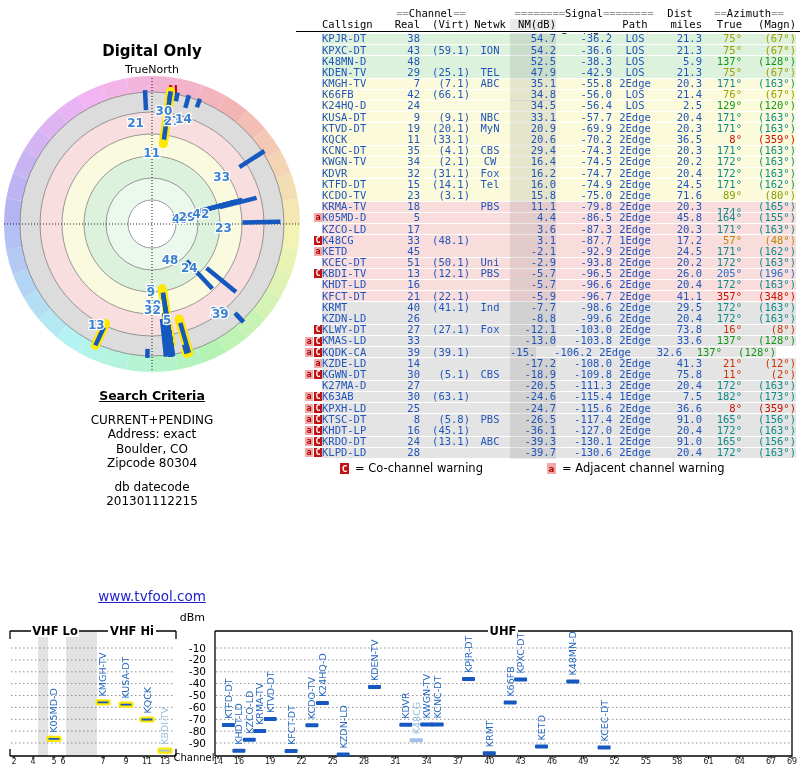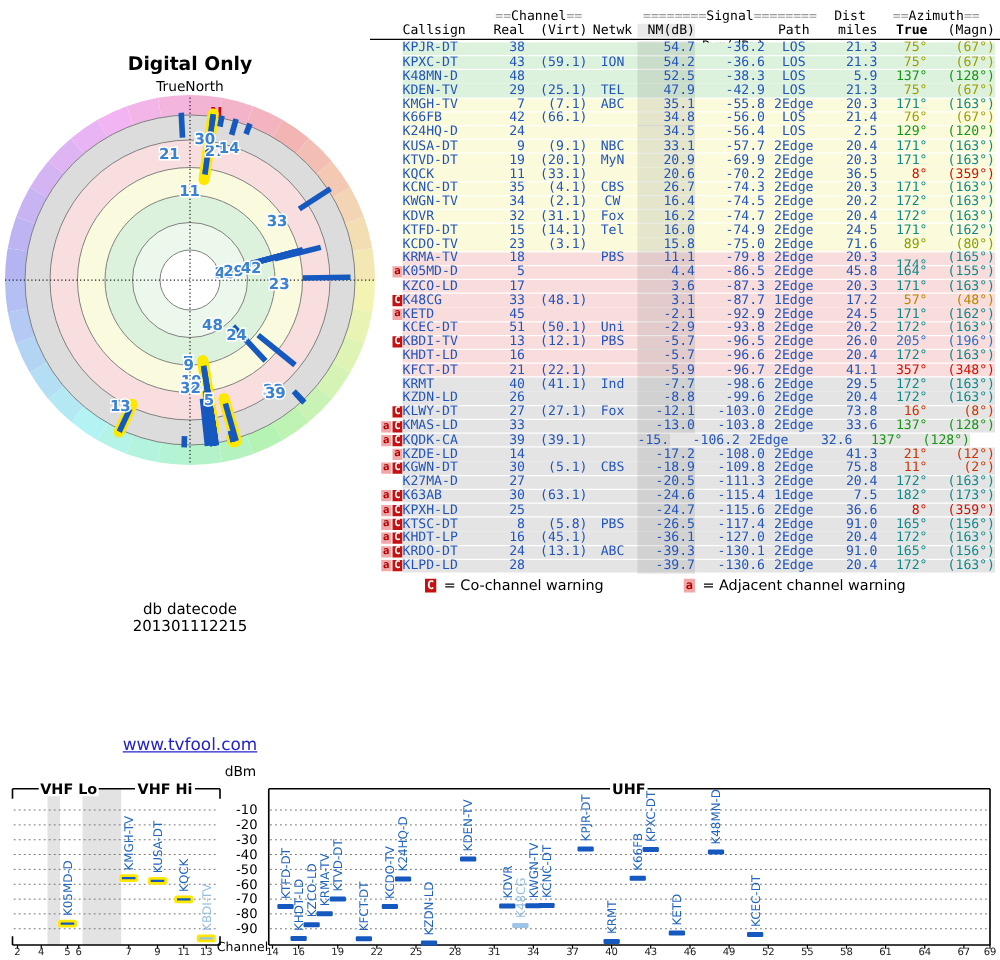--- a/index.html
+++ b/index.html
@@ -158,20 +158,27 @@
       <text x="221.7" y="120.6" text-anchor="middle" font-size="12" font-weight="bold" fill="#3b82d0" stroke="#ffffff" stroke-width="2.4" paint-order="stroke">33</text>
       <text x="96.3" y="268.9" text-anchor="middle" font-size="12" font-weight="bold" fill="#3b82d0" stroke="#ffffff" stroke-width="2.4" paint-order="stroke">13</text>
       <text x="135.5" y="67.1" text-anchor="middle" font-size="12" font-weight="bold" fill="#3b82d0" stroke="#ffffff" stroke-width="2.4" paint-order="stroke">21</text>
       <text x="172.1" y="64.6" text-anchor="middle" font-size="12" font-weight="bold" fill="#3b82d0" stroke="#ffffff" stroke-width="2.4" paint-order="stroke">27</text>
       <text x="218.6" y="256.2" text-anchor="middle" font-size="12" font-weight="bold" fill="#3b82d0" stroke="#ffffff" stroke-width="2.4" paint-order="stroke">33</text>
       <text x="220.3" y="258.0" text-anchor="middle" font-size="12" font-weight="bold" fill="#3b82d0" stroke="#ffffff" stroke-width="2.4" paint-order="stroke">39</text>
       <text x="183.4" y="62.6" text-anchor="middle" font-size="12" font-weight="bold" fill="#3b82d0" stroke="#ffffff" stroke-width="2.4" paint-order="stroke">14</text>
       <text x="163.9" y="55.1" text-anchor="middle" font-size="12" font-weight="bold" fill="#3b82d0" stroke="#ffffff" stroke-width="2.4" paint-order="stroke">30</text>
     </svg>
 
+  <div class="search">
+    <div class="sc-head">Search Criteria</div>
+    <div>CURRENT+PENDING</div>
+    <div>Address: exact</div>
+    <div>Boulder, CO</div>
+    <div>Zipcode 80304</div>
+  </div>
 
   <div class="datecode">
     <div>db datecode</div>
     <div>201301112215</div>
   </div>
 
   <a class="sitelink">www.tvfool.com</a>
 
   <div class="sig-table">
     <div id="thead" class="hgroup">
@@ -187,21 +194,21 @@
         <div class="hline">
           <span class="cell al" style="width: 26px;"></span>
           <span class="cell al" style="width: 70px;">Callsign</span>
           <span class="cell ar" style="width: 28px;">Real</span>
           <span class="cell ar" style="width: 50px;">(Virt)</span>
           <span class="cell ac" style="width: 40px;">Netwk</span>
           <span class="cell ar nmcell" style="width: 46px;">NM(dB)</span>
           <span class="cell ar" style="width: 56px; margin-top: 25px;">Pwr(dBm)</span>
           <span class="cell ac" style="width: 46px;">Path</span>
           <span class="cell ar" style="width: 44px;">miles</span>
-          <span class="cell ar" style="width: 40px; font-weight: bold;">True</span>
+          <span class="cell ar" style="width: 40px;">True</span>
           <span class="cell ar" style="width: 54px;">(Magn)</span>
         </div>
       </div>
     <div id="tbody">
         <div class="trow">
           <span class="badgecell"></span>
           <span class="tbg b-g">
             <span class="cell al" style="width: 70px;">KPJR-DT</span>
             <span class="cell ar" style="width: 28px;">38</span>
             <span class="cell ar" style="width: 50px;"></span>
@@ -349,21 +356,21 @@
             <span class="cell ar" style="width: 54px; color: rgb(204, 17, 0);">(359°)</span>
           </span>
         </div>
         <div class="trow">
           <span class="badgecell"></span>
           <span class="tbg b-y">
             <span class="cell al" style="width: 70px;">KCNC-DT</span>
             <span class="cell ar" style="width: 28px;">35</span>
             <span class="cell ar" style="width: 50px;">(4.1)</span>
             <span class="cell ac" style="width: 40px;">CBS</span>
-            <span class="cell ar nmcell" style="width: 46px;">26.7</span>
+            <span class="cell ar nmcell" style="width: 46px;">29.4</span>
             <span class="cell ar" style="width: 56px;">-74.3</span>
             <span class="cell ac" style="width: 46px;">2Edge</span>
             <span class="cell ar" style="width: 44px;">20.3</span>
             <span class="cell ar" style="width: 40px; color: rgb(15, 138, 138);">171°</span>
             <span class="cell ar" style="width: 54px; color: rgb(15, 138, 138);">(163°)</span>
           </span>
         </div>
         <div class="trow">
           <span class="badgecell"></span>
           <span class="tbg b-y">

